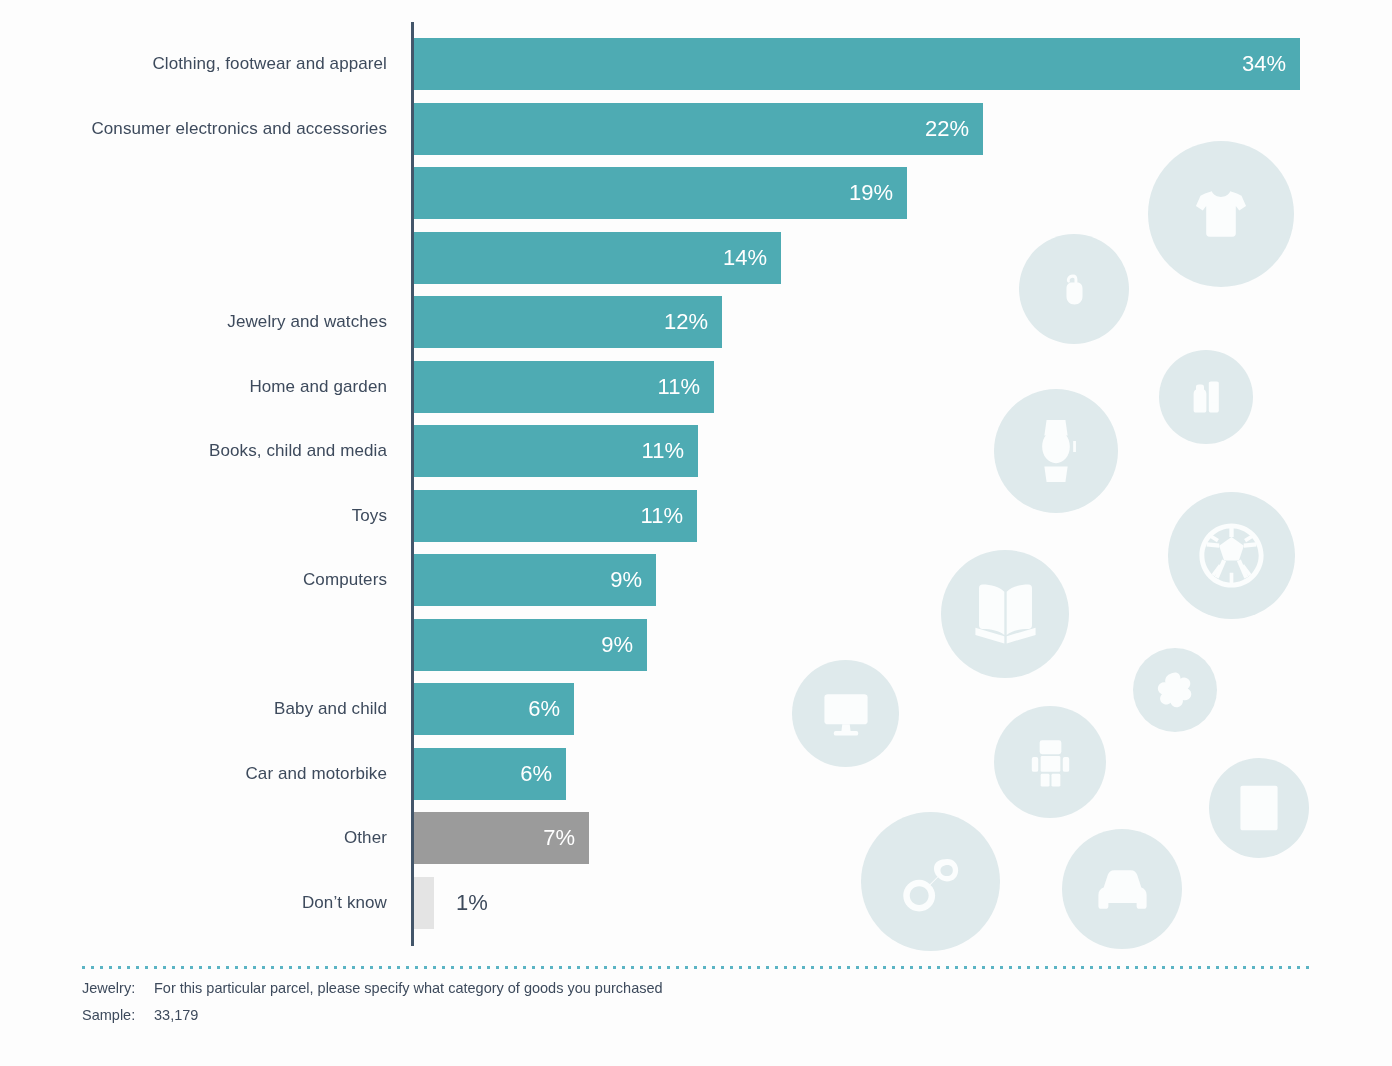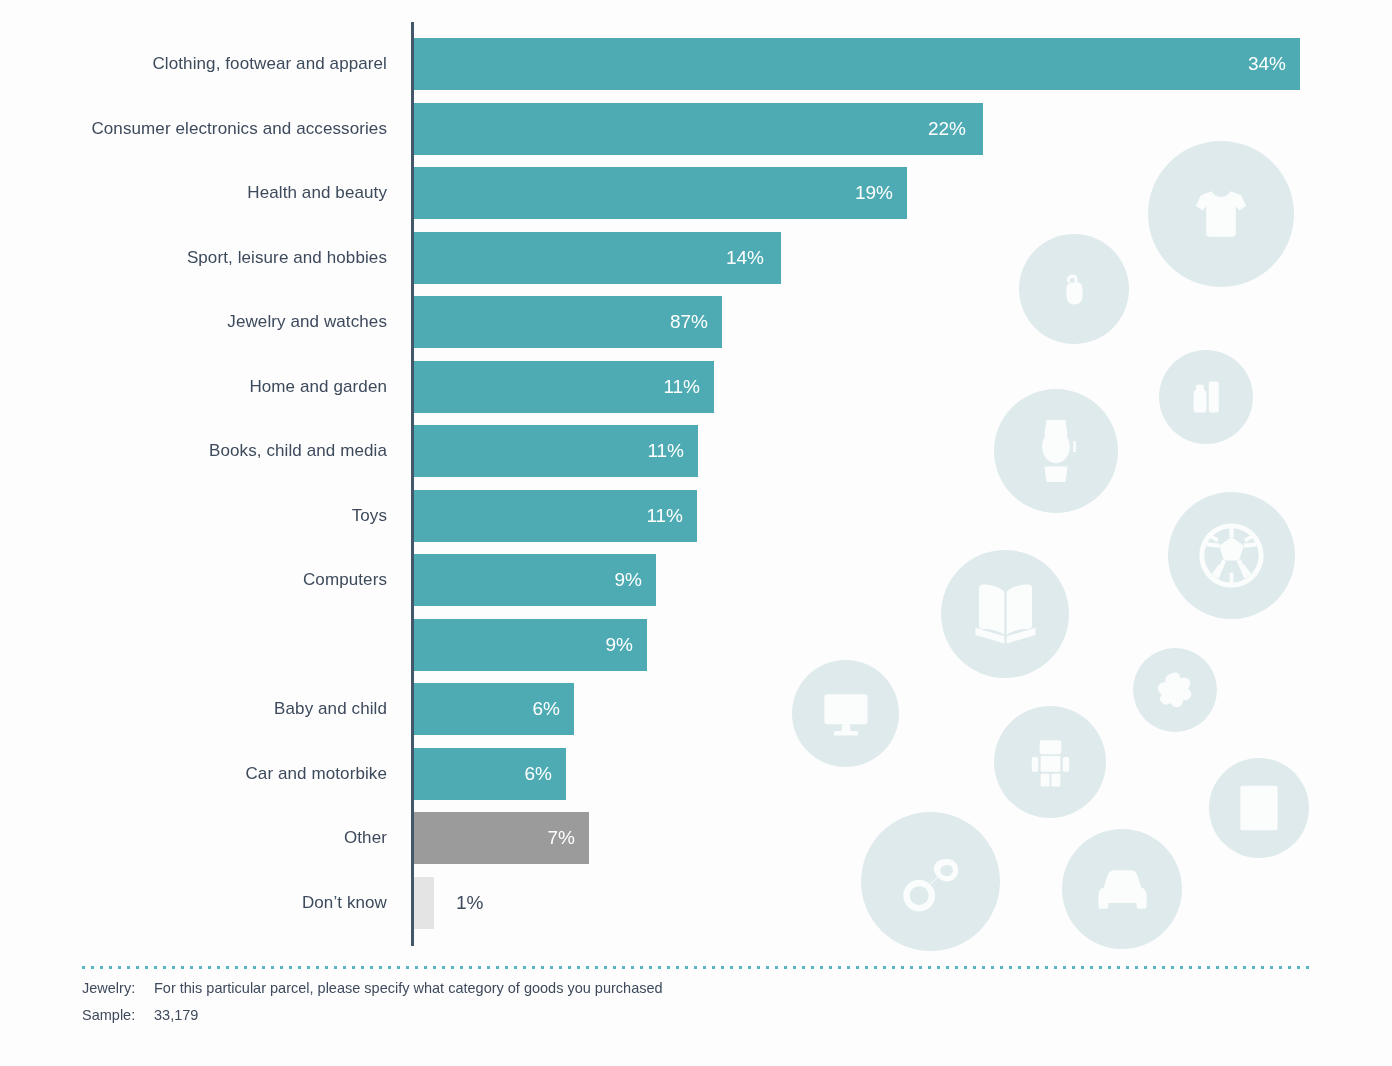--- a/index.html
+++ b/index.html
@@ -76,21 +76,21 @@
   }
   .bar-rect.teal { background: #4eabb3; }
   .bar-rect.gray { background: #9b9b9b; }
   .bar-rect.light { background: #e4e4e4; }
 
   .bar-value {
     position: absolute;
     top: 0;
     height: 52px;
     line-height: 52px;
-    font-size: 19px;
+    font-size: 22px;
     white-space: nowrap;
   }
   .bar-value.inside {
     color: #ffffff;
   }
   .bar-value.outside {
     color: #3d4a5c;
   }
 
   
@@ -225,33 +225,31 @@
         <div class="bar-label">Clothing, footwear and apparel</div>
         <div class="bar-rect teal" style="width: 886px;"></div>
         <div class="bar-value inside" style="left: 1242px; width: 44px; text-align: right;">34%</div>
       </div>
       <div class="bar-row" style="top: 102.5px;">
         <div class="bar-label">Consumer electronics and accessories</div>
         <div class="bar-rect teal" style="width: 569px;"></div>
         <div class="bar-value inside" style="left: 925px; width: 44px; text-align: center;">22%</div>
       </div>
       <div class="bar-row" style="top: 167px;">
-        <div class="bar-label">Health and beauty</div>
         <div class="bar-rect teal" style="width: 493px;"></div>
         <div class="bar-value inside" style="left: 849px; width: 44px; text-align: right;">19%</div>
       </div>
       <div class="bar-row" style="top: 231.5px;">
-        <div class="bar-label">Sport, leisure and hobbies</div>
         <div class="bar-rect teal" style="width: 367px;"></div>
         <div class="bar-value inside" style="left: 723px; width: 44px; text-align: center;">14%</div>
       </div>
       <div class="bar-row" style="top: 296px;">
         <div class="bar-label">Jewelry and watches</div>
         <div class="bar-rect teal" style="width: 308px;"></div>
-        <div class="bar-value inside" style="left: 664px; width: 44px; text-align: right;">87%</div>
+        <div class="bar-value inside" style="left: 664px; width: 44px; text-align: right;">12%</div>
       </div>
       <div class="bar-row" style="top: 360.5px;">
         <div class="bar-label">Home and garden</div>
         <div class="bar-rect teal" style="width: 300px;"></div>
         <div class="bar-value inside" style="left: 656px; width: 44px; text-align: right;">11%</div>
       </div>
       <div class="bar-row" style="top: 425px;">
         <div class="bar-label">Books, child and media</div>
         <div class="bar-rect teal" style="width: 284px;"></div>
         <div class="bar-value inside" style="left: 640px; width: 44px; text-align: right;">11%</div>

